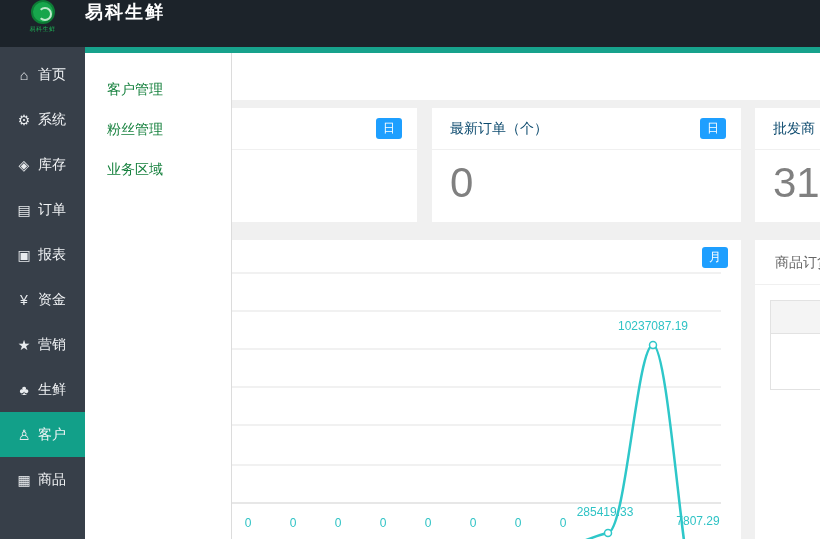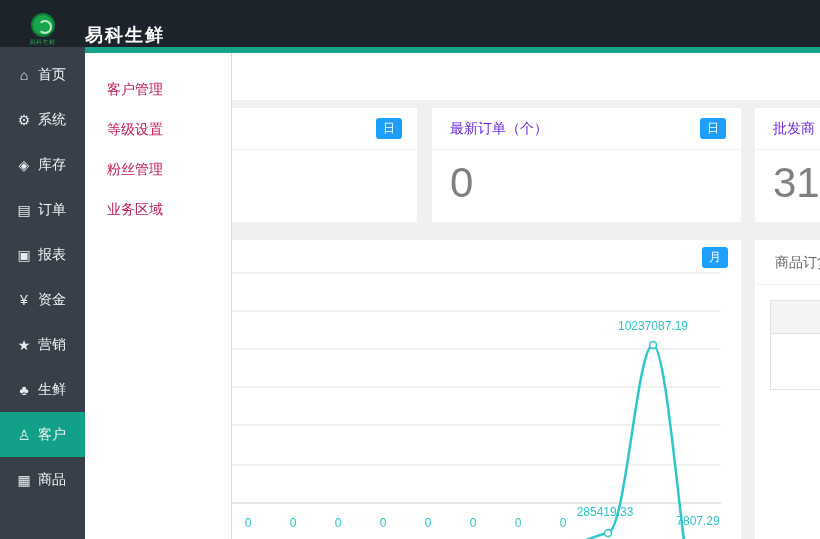--- a/index.html
+++ b/index.html
@@ -4,21 +4,21 @@
 <style>
   * { margin:0; padding:0; box-sizing:border-box; }
   html,body { width:820px; height:539px; }
   body {
     position:relative; overflow:hidden; background:#f0f0f0;
     font-family:"Liberation Sans","DejaVu Sans",sans-serif;
   }
 
   
   .topbar { position:absolute; left:0; top:0; width:820px; height:47px;
-    background:#1c232a; z-index:40; display:flex; align-items:flex-end; }
+    background:#1c232a; z-index:40; display:flex; align-items:flex-start; }
   .logo-wrap { width:85px; display:flex; flex-direction:column; align-items:center; }
   .logo-circle { width:24px; height:24px; border-radius:50%;
     background:#17a64c; border:2px solid #0e7c36; position:relative; }
   .logo-circle::after { content:""; position:absolute; left:5px; top:5px;
     width:10px; height:10px; border:2px solid #bfe9cc; border-radius:50%;
     border-left-color:transparent; }
   .logo-subtext { font-size:6px; color:#1fae55; margin-top:1px; letter-spacing:0.5px; }
   .app-title { color:#ffffff; font-size:18px; font-weight:bold; letter-spacing:2px; }
 
   
@@ -31,32 +31,32 @@
   .side-item { height:45px; display:flex; align-items:center; padding-left:15px;
     color:#f2f4f6; font-size:14px; cursor:pointer; }
   .side-item .ic { width:18px; font-size:14px; margin-right:5px; text-align:center;
     color:#e8ebee; }
   .side-item.active { background:#12a089; }
 
   
   .submenu { position:absolute; left:85px; top:53px; width:147px; height:486px;
     background:#ffffff; border-right:1px solid #dcdcdc; z-index:25; padding-top:16px; }
   .submenu-item { height:40px; line-height:40px; padding-left:22px; font-size:14px;
-    color:#be185d; cursor:pointer; }
+    color:#15803d; cursor:pointer; }
 
   
   .white-band { position:absolute; left:85px; top:53px; width:735px; height:47px;
     background:#ffffff; z-index:1; }
   .main-bg { position:absolute; left:85px; top:100px; width:735px; height:439px;
     background:#f0f0f0; z-index:0; }
 
   .card { position:absolute; width:309px; height:114px; background:#ffffff; z-index:2; }
   .card-head { height:42px; display:flex; align-items:center; justify-content:space-between;
     padding:0 15px 0 18px; border-bottom:1px solid #f0f0f0; }
-  .card-title { font-size:14px; color:#6d28d9; }
+  .card-title { font-size:14px; color:#0c4a6e; }
   .badge { min-width:26px; height:21px; padding:0 6px; background:#1e9fff; color:#ffffff;
     font-size:12px; line-height:21px; text-align:center; border-radius:3px; cursor:pointer; }
   .card-value { font-size:42px; color:#808080; padding:10px 0 0 18px; line-height:1.1; }
 
   .chart-card { position:absolute; left:108px; top:240px; width:633px; height:312px;
     background:#ffffff; z-index:2; overflow:hidden; }
   .chart-card .badge { position:absolute; right:13px; top:7px; }
 
   .right-panel { position:absolute; left:755px; top:240px; width:309px; height:312px;
     background:#ffffff; z-index:2; }
@@ -184,16 +184,15 @@
 <div class="right-panel">
   <div class="panel-head">商品订货</div>
   <div class="mini-table">
     <div class="thead"></div>
     <div class="trow"></div>
   </div>
 </div>
 
 <div class="submenu">
   <div class="submenu-item">客户管理</div>
-  <div class="submenu-item">等级设置</div>
   <div class="submenu-item">粉丝管理</div>
   <div class="submenu-item">业务区域</div>
 </div>
 
 </body></html>

